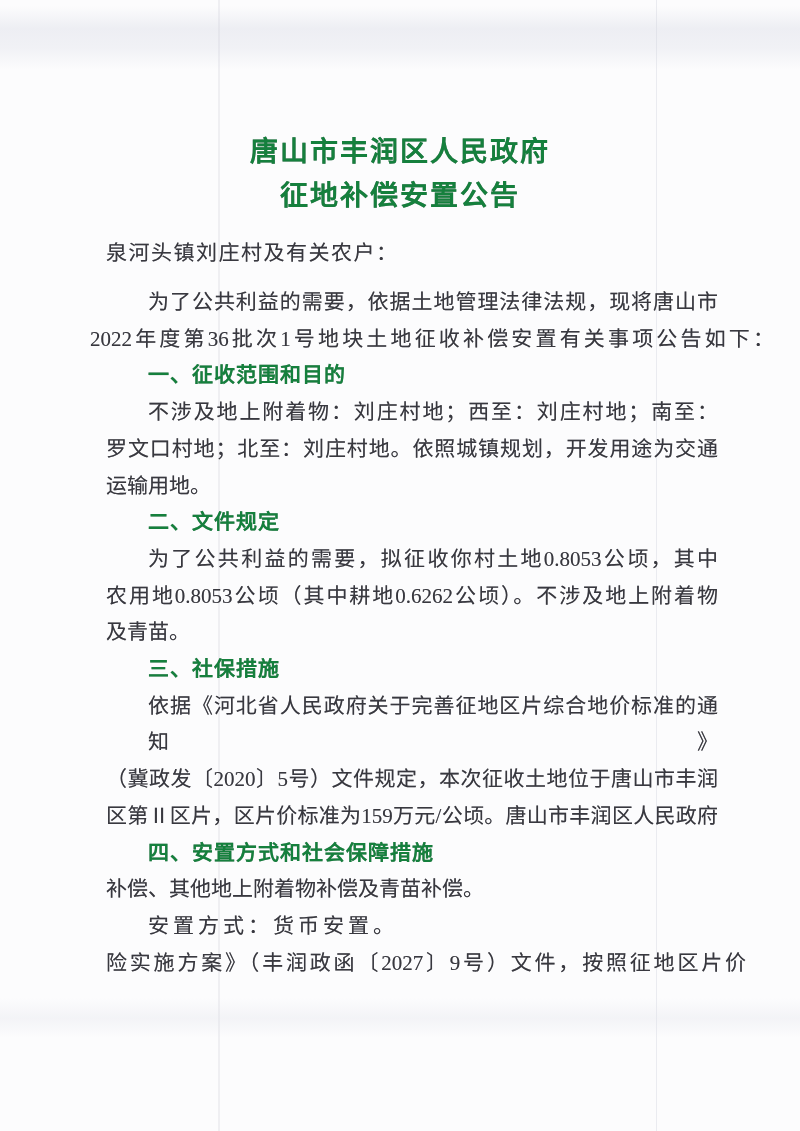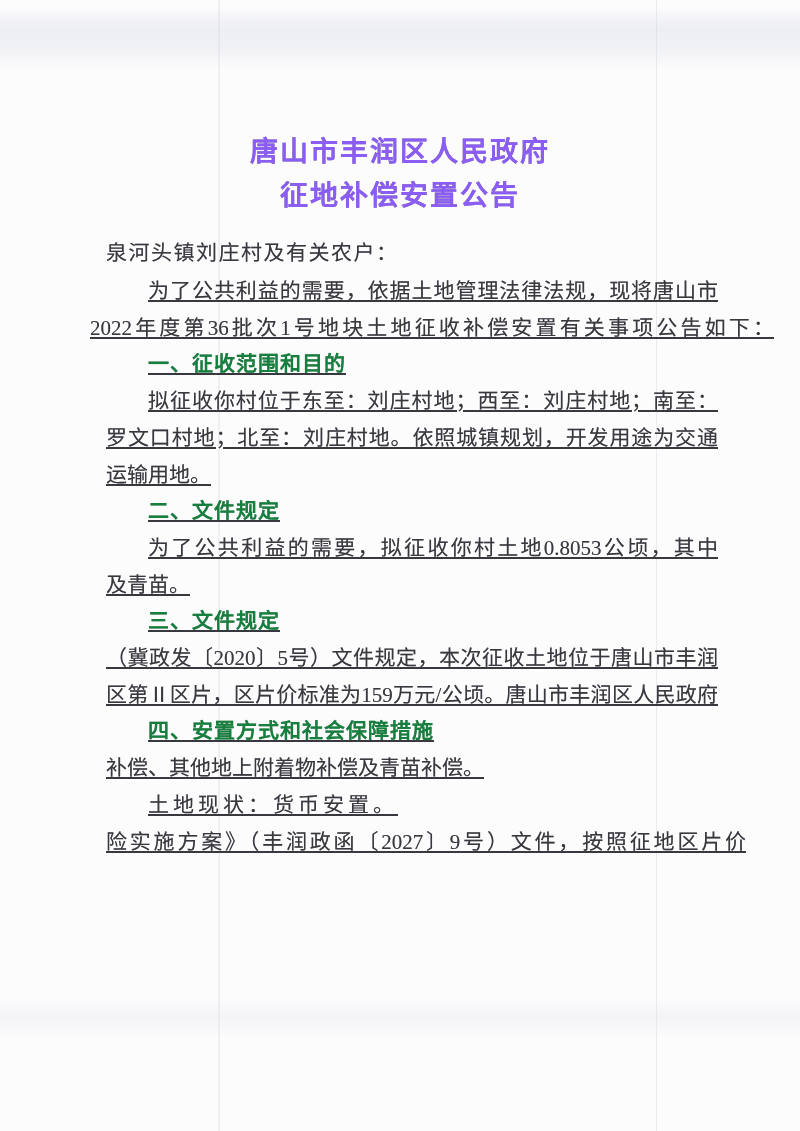--- a/index.html
+++ b/index.html
@@ -54,38 +54,38 @@
     position: absolute;
     top: 130px; left: 0; width: 800px;
     text-align: center;
   }
   .title-line {
     font-family: "Liberation Serif", serif;
     font-size: 28px;
     font-weight: 700;
     line-height: 44px;
     letter-spacing: 2px;
-    color: #8b5cf6;
+    color: #15803d;
     text-shadow: 0 0 0.6px rgba(44,44,51,0.55);
   }
 
   
   .content {
     position: absolute;
     left: 106px; top: 236px;
     width: 612px;
     font-size: 21px;
     color: #38383f;
     text-shadow: 0 0 0.5px rgba(56,56,63,0.45);
   }
   .salutation {
     line-height: 34px;
     letter-spacing: 1.5px;
   }
-  .body-block { margin-top: 3px; text-decoration: underline; }
+  .body-block { margin-top: 14px; }
 
   .ln {
     line-height: 36.7px;
     white-space: normal;
   }
   
   .ind { padding-left: 42px; }
   
   .fill {
     text-align: justify;
@@ -119,29 +119,31 @@
     <div class="title-line">征地补偿安置公告</div>
   </div>
 
   <div class="content">
     <div class="salutation">泉河头镇刘庄村及有关农户：</div>
 
     <div class="body-block">
       <div class="ln ind fill">为了公共利益的需要，依据土地管理法律法规，现将唐山市</div>
       <div class="ln fill wide">2022年度第36批次1号地块土地征收补偿安置有关事项公告如下：</div>
       <div class="ln hd ind">一、征收范围和目的</div>
-      <div class="ln ind fill">拟征收你村位于东至：刘庄村地；西至：刘庄村地；南至：</div>
+      <div class="ln ind fill">不涉及地上附着物：刘庄村地；西至：刘庄村地；南至：</div>
       <div class="ln fill">罗文口村地；北至：刘庄村地。依照城镇规划，开发用途为交通</div>
       <div class="ln">运输用地。</div>
       <div class="ln hd ind">二、文件规定</div>
       <div class="ln ind fill">为了公共利益的需要，拟征收你村土地0.8053公顷，其中</div>
+      <div class="ln fill">农用地0.8053公顷（其中耕地0.6262公顷）。不涉及地上附着物</div>
       <div class="ln">及青苗。</div>
-      <div class="ln hd ind">三、文件规定</div>
+      <div class="ln hd ind">三、社保措施</div>
+      <div class="ln ind fill">依据《河北省人民政府关于完善征地区片综合地价标准的通知》</div>
       <div class="ln fill">（冀政发〔2020〕5号）文件规定，本次征收土地位于唐山市丰润</div>
       <div class="ln fill">区第Ⅱ区片，区片价标准为159万元/公顷。唐山市丰润区人民政府</div>
       <div class="ln hd ind">四、安置方式和社会保障措施</div>
       <div class="ln">补偿、其他地上附着物补偿及青苗补偿。</div>
-      <div class="ln ind loose">土地现状：货币安置。</div>
+      <div class="ln ind loose">安置方式：货币安置。</div>
       <div class="ln fill wide2">险实施方案》（丰润政函〔2027〕9号）文件，按照征地区片价</div>
     </div>
   </div>
 
 </div>
 
 </body></html>

